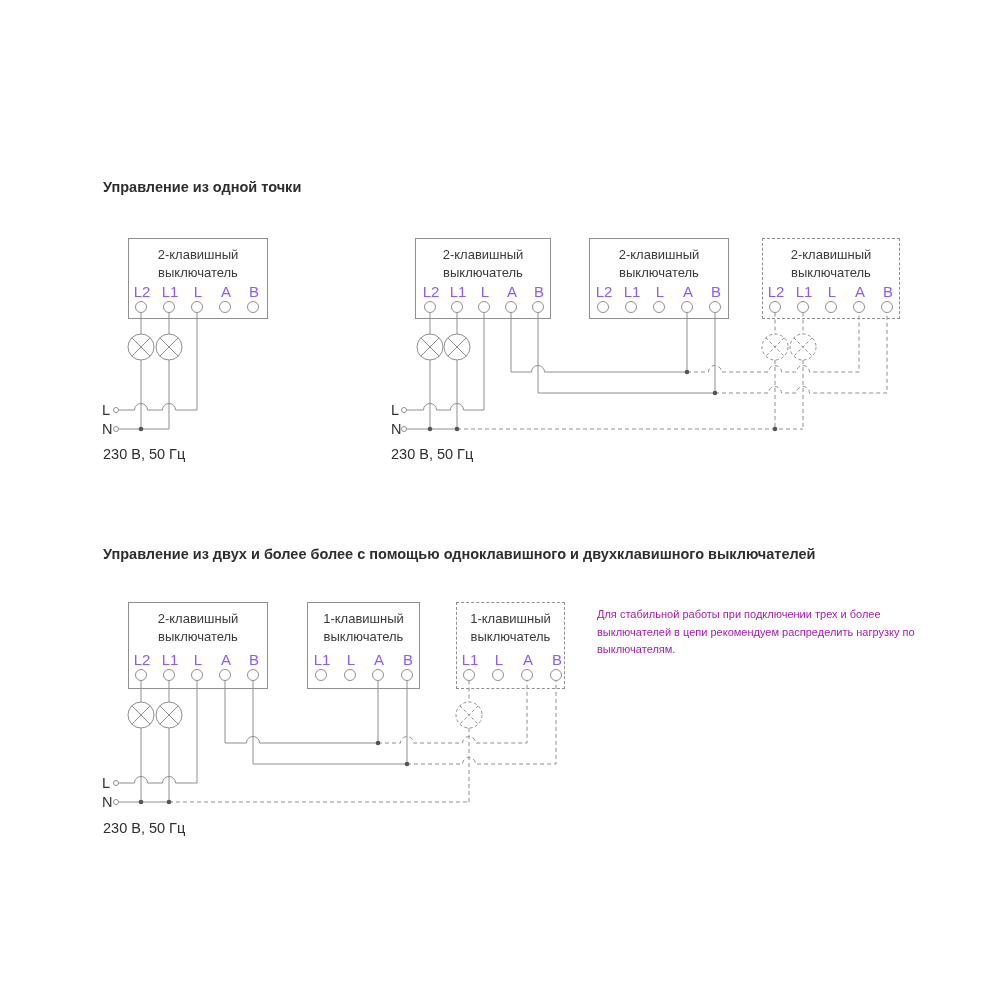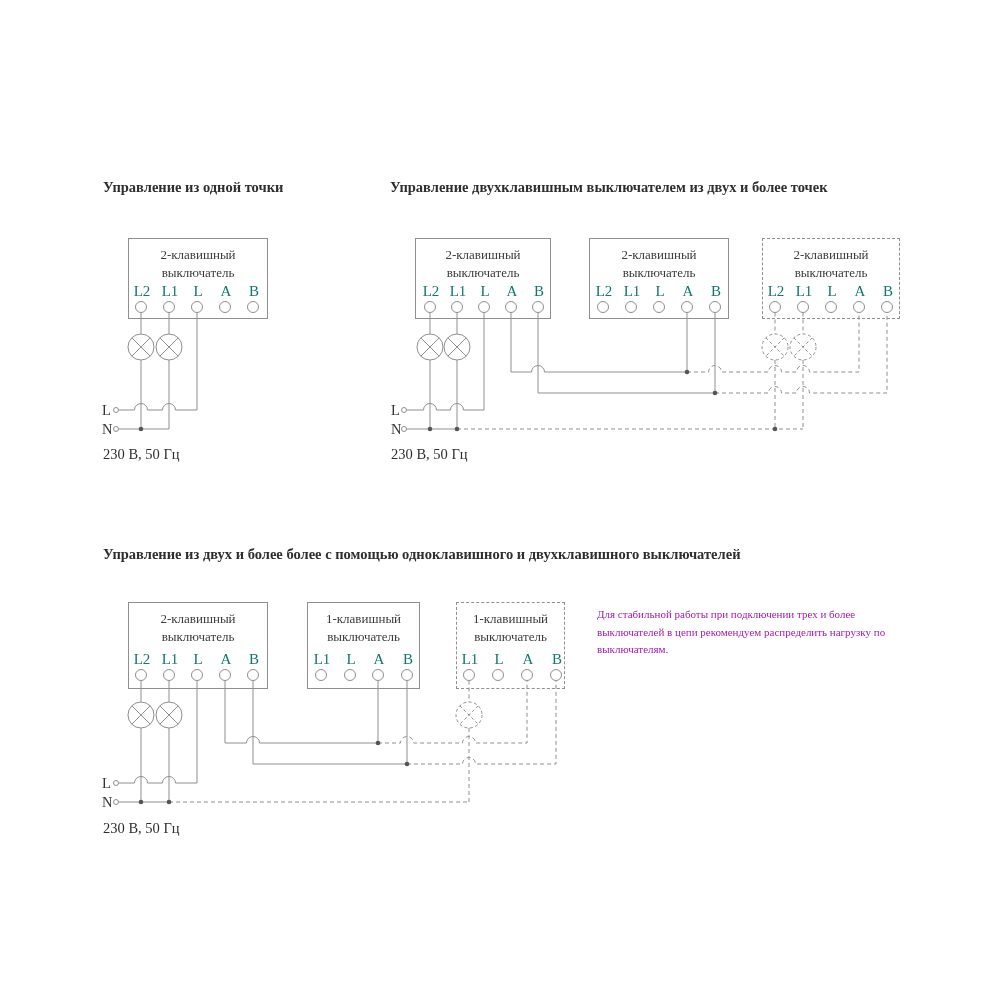--- a/index.html
+++ b/index.html
@@ -1,22 +1,22 @@
 <!DOCTYPE html>
 <html><head>
 <meta charset="utf-8">
 <style>
   html,body{margin:0;padding:0;background:#fff;}
   .page{position:relative;width:1000px;height:1000px;background:#fff;
-        font-family:Liberation Serif, serif;color:#3a3a3a;overflow:hidden;}
+        font-family:Liberation Sans, sans-serif;color:#3a3a3a;overflow:hidden;}
   .title{position:absolute;font-weight:bold;font-size:14.5px;white-space:nowrap;color:#2e2e2e;z-index:3;}
   .switch-box{position:absolute;border:1px solid #8f8f8f;background:#fff;z-index:1;box-sizing:border-box;}
   .switch-box.dashed{border-style:dashed;}
   .sw-name{position:absolute;top:7px;left:0;right:0;text-align:center;font-size:13px;line-height:17.5px;color:#3a3a3a;}
-  .term{position:absolute;transform:translateX(-50%);font-size:15px;white-space:nowrap;color:#0f766e;}
+  .term{position:absolute;transform:translateX(-50%);font-size:15px;white-space:nowrap;color:#8b5cf6;}
   .t-top .term{top:44px;}
   .t-bot .term{top:48px;}
   .lnl{position:absolute;font-size:14.5px;z-index:3;color:#333;}
   .cap{position:absolute;font-size:14.5px;white-space:nowrap;z-index:3;color:#2e2e2e;}
   .note{position:absolute;left:597px;top:606px;width:328px;font-size:11px;line-height:17.5px;color:#a21caf;z-index:3;}
   #wiring{position:absolute;left:0;top:0;z-index:2;}
 </style>
 </head>
 <body>
 
@@ -155,21 +155,20 @@
     <span class="term" style="left:13px">L2</span>
     <span class="term" style="left:41px">L1</span>
     <span class="term" style="left:69px">L</span>
     <span class="term" style="left:97px">A</span>
     <span class="term" style="left:125px">B</span>
   </div>
   <div class="lnl" style="left:102px;top:402px">L</div>
   <div class="lnl" style="left:102px;top:421px">N</div>
   <div class="cap" style="left:103px;top:446px">230 В, 50 Гц</div>
 
-  <div class="title" style="left:390px;top:179px">Управление двухклавишным выключателем из двух и более точек</div>
   <div class="switch-box t-top" style="left:415px;top:238px;width:136px;height:81px">
     <div class="sw-name">
       <div>2-клавишный</div>
       <div>выключатель</div>
     </div>
     <span class="term" style="left:15px">L2</span>
     <span class="term" style="left:42px">L1</span>
     <span class="term" style="left:69px">L</span>
     <span class="term" style="left:96px">A</span>
     <span class="term" style="left:123px">B</span>

